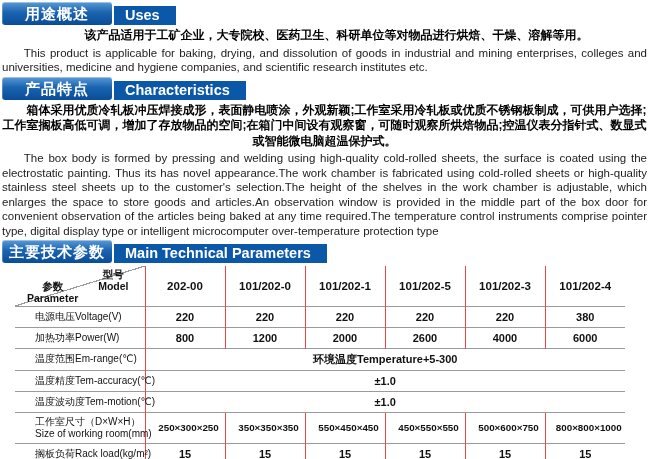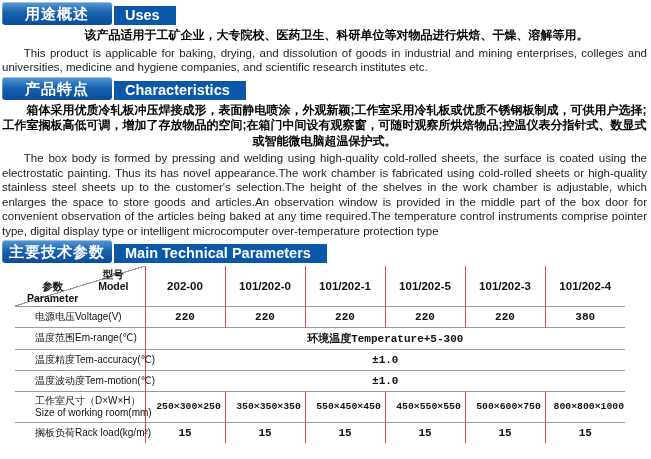--- a/index.html
+++ b/index.html
@@ -39,21 +39,21 @@
   .params col.c-param { width:130px; }
   .params col.c-data  { width:80px; }
   .params th, .params td {
     font-size:11px; text-align:center; vertical-align:middle;
     padding:3px 1px; color:#111;
   }
   .params tbody td { border-top:1px solid #9b9b9b; }
   .params th + th, .params td + td { border-left:1px solid #ef4444; }
   .params thead th { height:40px; font-weight:bold; font-size:11.5px; }
   .params .plabel { text-align:left; padding-left:20px; font-weight:normal; font-size:10px; white-space:nowrap;margin-top:24px; }
-  .params .val { font-weight:bold; font-size:11px;font-family:Liberation Mono, monospace; }
+  .params .val { font-weight:bold; font-size:11px; }
   .params .dims { font-size:9.8px; letter-spacing:0; white-space:nowrap; }
   .params .l1, .params .l2 { display:block; line-height:1.2; }
   .row-single td { height:20px; }
   .row-two td { height:27px;padding-left:8px; }
 
   
   th.diag {
     position:relative; padding:0;
     background:linear-gradient(to bottom right,
       transparent calc(50% - 0.6px), #9b9b9b calc(50% - 0.6px),
@@ -127,20 +127,29 @@
         <tr class="row-single">
           <td class="plabel">电源电压Voltage(V)</td>
           <td class="val">220</td>
           <td class="val">220</td>
           <td class="val">220</td>
           <td class="val">220</td>
           <td class="val">220</td>
           <td class="val">380</td>
         </tr>
         <tr class="row-single">
+          <td class="plabel">加热功率Power(W)</td>
+          <td class="val">800</td>
+          <td class="val">1200</td>
+          <td class="val">2000</td>
+          <td class="val">2600</td>
+          <td class="val">4000</td>
+          <td class="val">6000</td>
+        </tr>
+        <tr class="row-single">
           <td class="plabel">温度范围Em-range(℃)</td>
           <td class="val" colspan="6">环境温度Temperature+5-300</td>
         </tr>
         <tr class="row-single">
           <td class="plabel">温度精度Tem-accuracy(℃)</td>
           <td class="val" colspan="6">±1.0</td>
         </tr>
         <tr class="row-single">
           <td class="plabel">温度波动度Tem-motion(℃)</td>
           <td class="val" colspan="6">±1.0</td>

